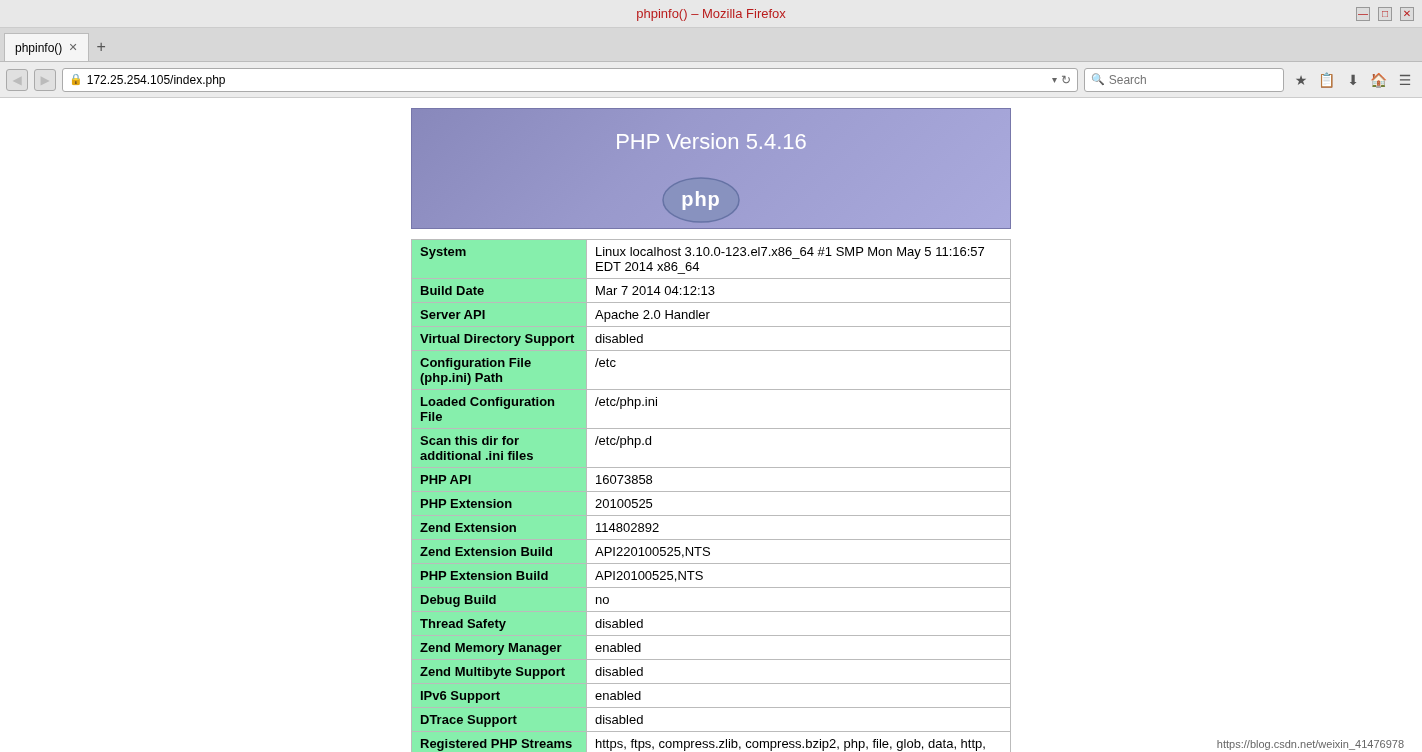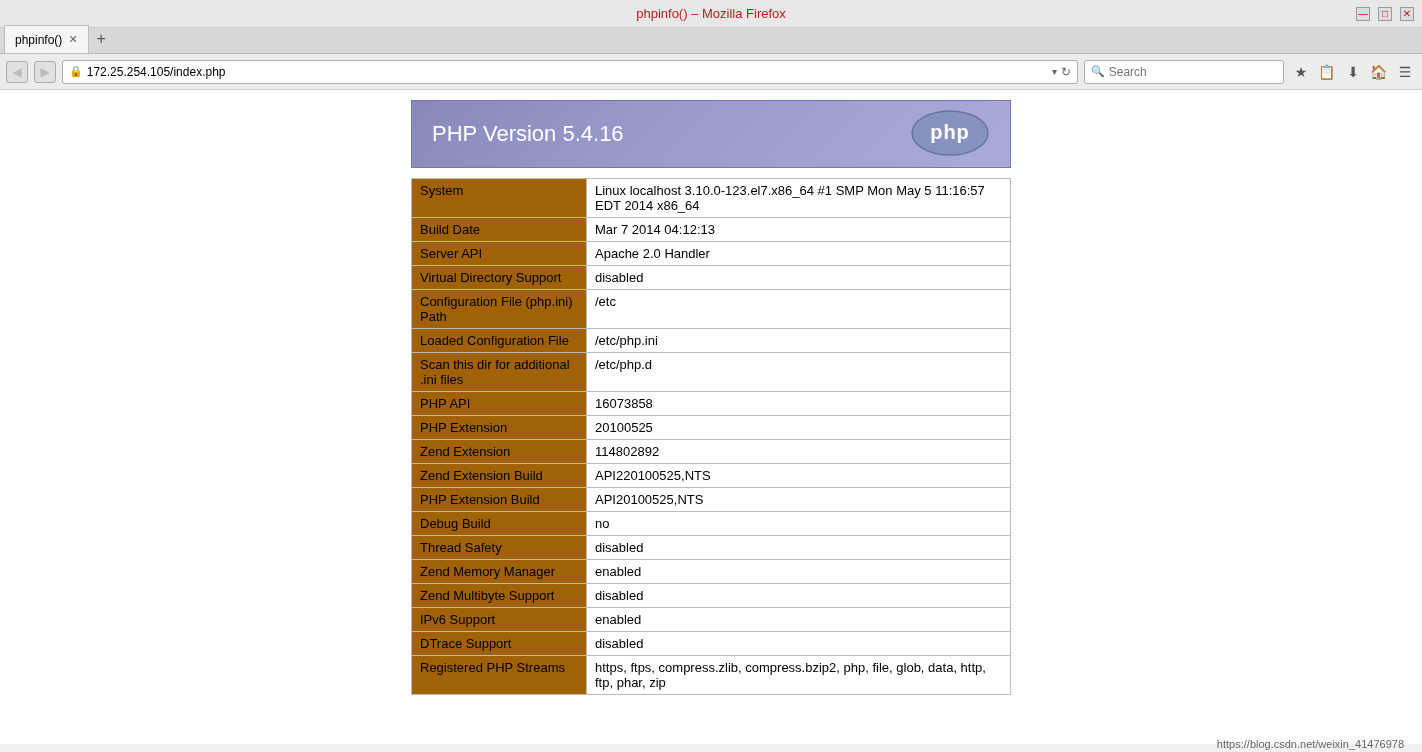--- a/index.html
+++ b/index.html
@@ -19,21 +19,21 @@
     }
     .browser-titlebar .title { flex: 1; text-align: center; }
     .titlebar-controls { display: flex; gap: 8px; position: absolute; right: 8px; }
     .titlebar-btn { width: 14px; height: 14px; border: 1px solid #999; background: #ddd; cursor: pointer; font-size: 10px; display: flex; align-items: center; justify-content: center; }
 
     .tab-bar {
       background: #d8d8d8;
       display: flex;
       align-items: flex-end;
       padding: 4px 0 0 4px;
-      height: 26px;
+      height: 34px;
       border-bottom: 1px solid #bbb;
     }
     .tab {
       background: #f5f5f5;
       border: 1px solid #bbb;
       border-bottom: none;
       padding: 4px 10px;
       font-size: 12px;
       display: flex;
       align-items: center;
@@ -109,20 +109,21 @@
 
     
     .php-header {
       background: linear-gradient(135deg, #8888bb 0%, #9999cc 40%, #aaaadd 100%);
       border: 1px solid #7777aa;
       padding: 0;
       display: flex;
       align-items: center;
       justify-content: space-between;
       margin-bottom: 10px;
+      flex-direction: column;
     }
     .php-version-text {
       font-size: 22px;
       color: #fff;
       padding: 20px 20px;
       font-weight: normal;
       font-family: Arial, sans-serif;
     }
     .php-logo {
       margin-right: 20px;
@@ -137,22 +138,22 @@
       width: 100%;
       border-collapse: collapse;
       font-size: 13px;
     }
     .info-table tr td {
       border: 1px solid #bbb;
       padding: 4px 8px;
       vertical-align: top;
     }
     .info-table tr td:first-child {
-      background: #a16207;
-      font-weight: normal;
+      background: #86efac;
+      font-weight: bold;
       width: 175px;
     }
     .info-table tr td:last-child {
       background: #fff;
     }
 
     
     .status-bar {
       position: fixed;
       bottom: 0;

